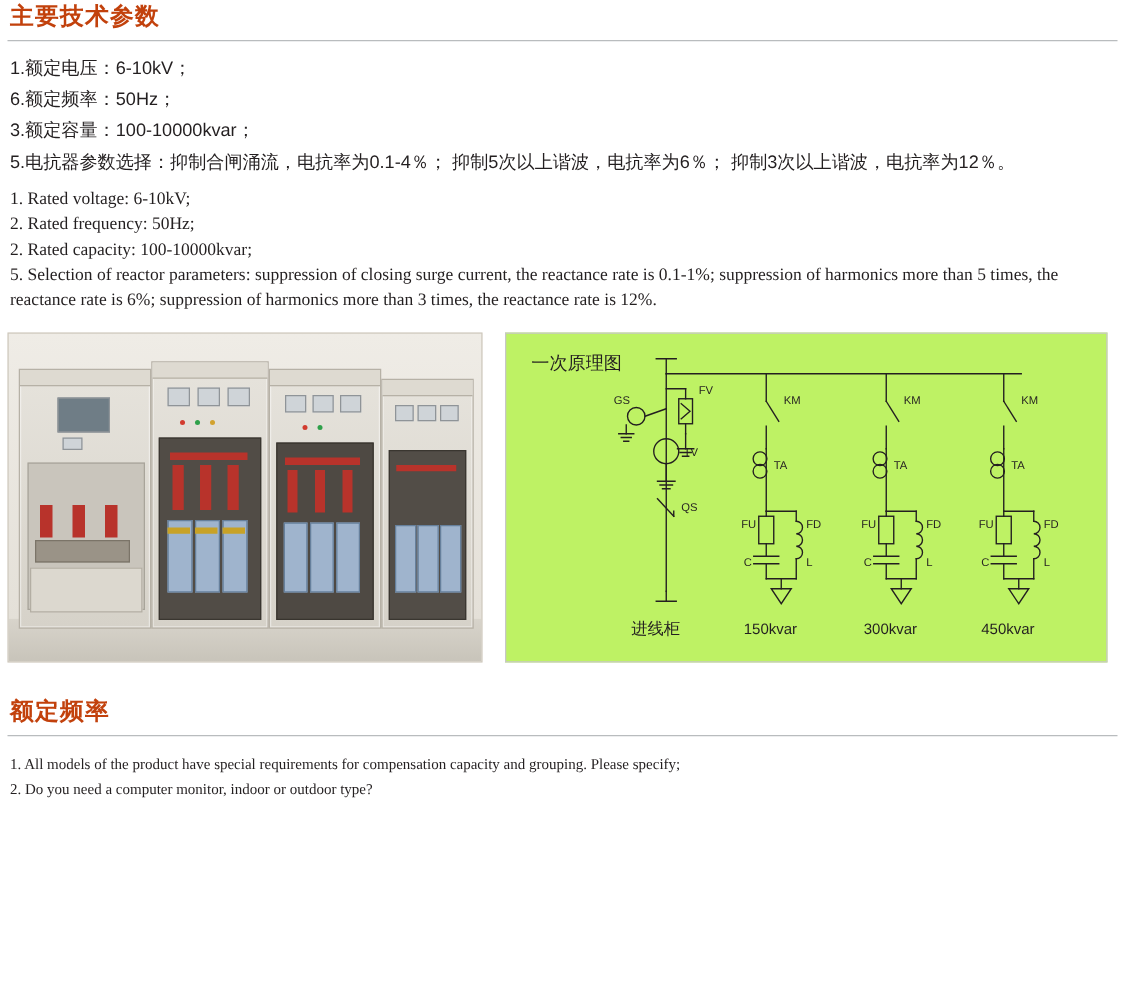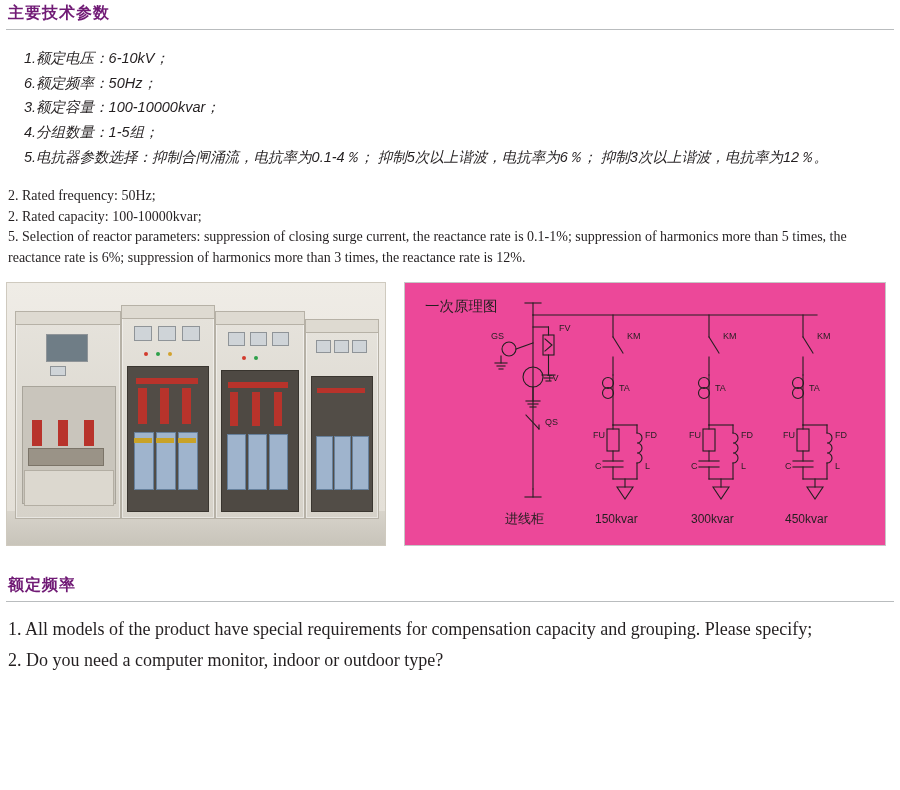--- a/index.html
+++ b/index.html
@@ -17,39 +17,38 @@
   }
   .page {
     position: relative;
     width: 900px;
     height: 790px;
     box-sizing: border-box;
     padding: 0 6px;
   }
   
   .section-head {
-    color: #701a75;
-    font-size: 16px;
+    color: #c2410c;
+    font-size: 19px;
     font-weight: bold;
     letter-spacing: 1px;
     line-height: 1.1;
     margin: 0;
     padding: 4px 0 4px 2px;
   }
   .section-rule {
     border: none;
     border-top: 1px solid #b9bcbe;
     margin: 3px 0 10px 0;
   }
   
   .cn-list {
-    margin: 16px;
+    margin: 0;
     padding: 0 0 0 2px;
     list-style: none;
-    font-style: italic;
   }
   .cn-list li {
     font-size: 14.5px;
     line-height: 1.72;
     color: #231f20;
     white-space: nowrap;
   }
   
   .en-list {
     margin: 7px 0 0 0;
@@ -136,21 +135,21 @@
     position: absolute;
     width: 4px; height: 4px;
     border-radius: 50%;
   }
   
   .schematic {
     position: relative;
     width: 480px;
     height: 262px;
     border: 1px solid #c7c7c7;
-    background: #ec4899;
+    background: #bef264;
     flex: none;
   }
   .schematic-title {
     position: absolute;
     left: 20px;
     top: 14px;
     font-size: 14.5px;
     color: #231f20;
   }
   .schematic svg {
@@ -184,42 +183,42 @@
     line-height: 2.05;
     color: #231f20;
   }
   .order-en {
     margin: 12px 0 0 0;
     padding: 0 0 0 2px;
     list-style: none;
     font-family: "Liberation Serif", serif;
   }
   .order-en li {
-    font-size: 18px;
+    font-size: 12px;
     line-height: 1.72;
     color: #231f20;
   }
 </style>
 </head>
 <body>
 
 <div class="page">
 
   <h2 class="section-head">主要技术参数</h2>
   <hr class="section-rule">
 
   <ul class="cn-list">
     <li>1.额定电压：6-10kV；</li>
     <li>6.额定频率：50Hz；</li>
     <li>3.额定容量：100-10000kvar；</li>
-    <li>4.分组数量：1-5组；</li>
     <li>5.电抗器参数选择：抑制合闸涌流，电抗率为0.1-4％；  抑制5次以上谐波，电抗率为6％；  抑制3次以上谐波，电抗率为12％。</li>
   </ul>
 
   <ul class="en-list">
+    <li>1. Rated voltage: 6-10kV;</li>
     <li>2. Rated frequency: 50Hz;</li>
     <li>2. Rated capacity: 100-10000kvar;</li>
     <li class="wrap">5. Selection of reactor parameters: suppression of closing surge current, the reactance rate is 0.1-1%; suppression of harmonics more than 5 times, the reactance rate is 6%; suppression of harmonics more than 3 times, the reactance rate is 12%.</li>
   </ul>
 
   <div class="media-row">
 
     <div class="photo">
       <div class="wallbg"></div>
       <div class="floor"></div>

